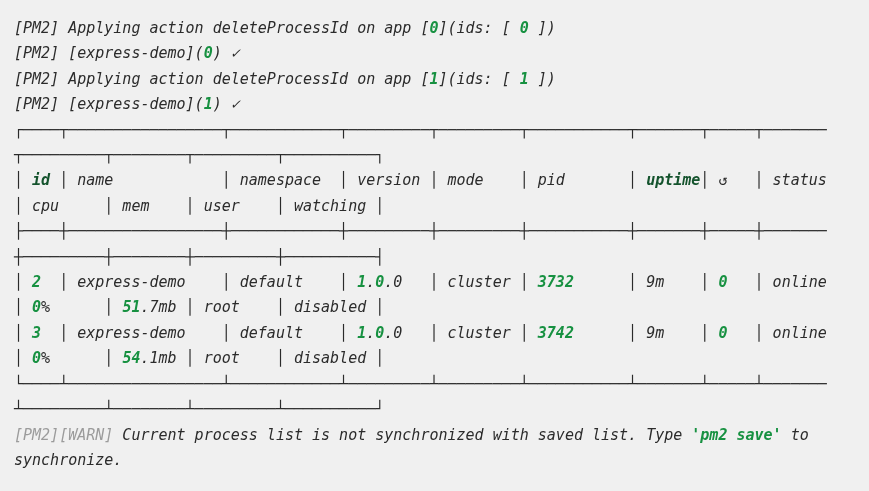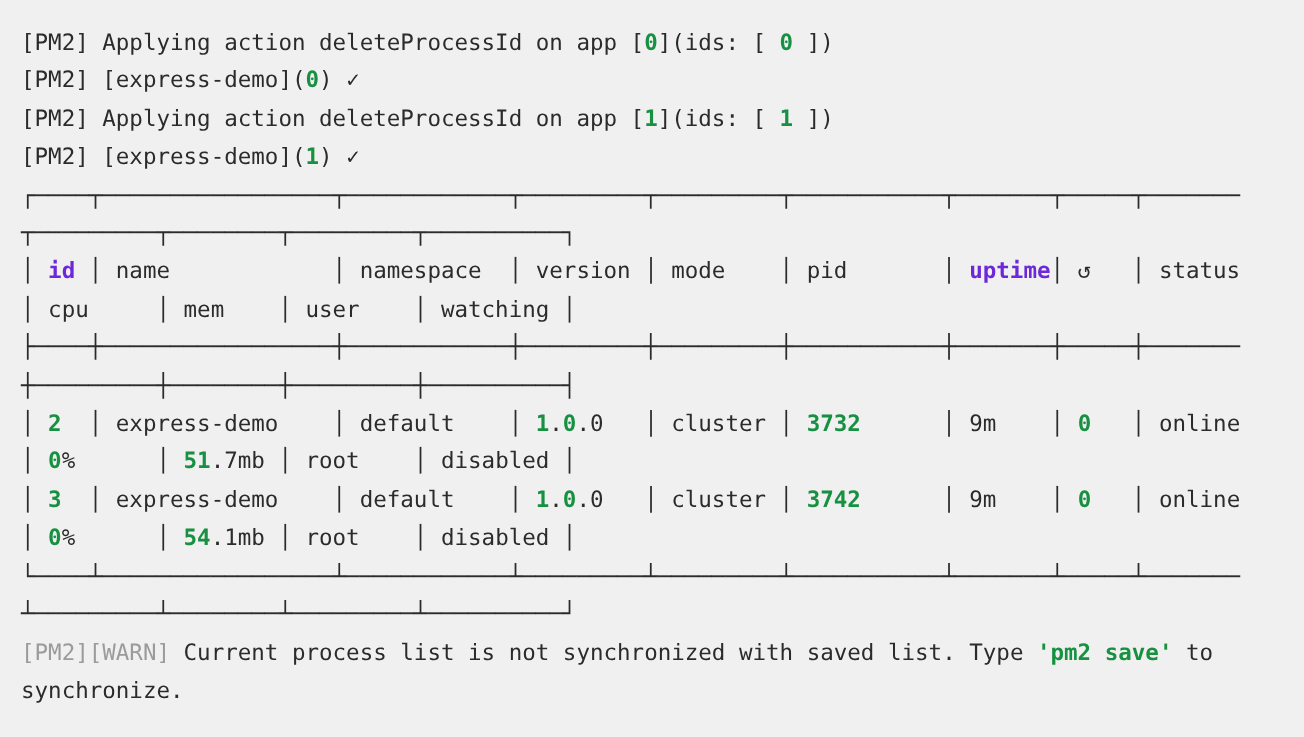--- a/index.html
+++ b/index.html
@@ -6,32 +6,33 @@
   body {
     background: #f0f0f0;
     font-family: "DejaVu Sans Mono", "Liberation Mono", monospace;
   }
   .screen {
     position: relative;
     width: 869px;
     height: 491px;
     background: #f0f0f0;
     overflow: hidden;
+    font-style: italic;
   }
   .term {
     padding: 16px 0 0 14px;
     font-size: 15px;
     line-height: 25.4px;
     color: #2b2b2b;
     white-space: pre;
   }
   .line { white-space: pre; }
   .d { color: #2b2b2b; }
   .g { color: #179141; font-weight: bold; }
-  .r { color: #6d28d9; font-weight: bold; }
+  .r { color: #14532d; font-weight: bold; }
   .w { color: #9b9b9b; text-align: right; }
 </style>
 </head>
 <body>
 
 <div class="screen">
   <div class="term"><div class="line"><span class="d">[PM2] Applying action deleteProcessId on app [</span><span class="g">0</span><span class="d">](ids: [ </span><span class="g">0</span><span class="d"> ])</span></div><div class="line"><span class="d">[PM2] [express-demo](</span><span class="g">0</span><span class="d">) </span><span class="d">✓</span></div><div class="line"><span class="d">[PM2] Applying action deleteProcessId on app [</span><span class="g">1</span><span class="d">](ids: [ </span><span class="g">1</span><span class="d"> ])</span></div><div class="line"><span class="d">[PM2] [express-demo](</span><span class="g">1</span><span class="d">) </span><span class="d">✓</span></div><div class="line"><span class="d">┌────┬─────────────────┬────────────┬─────────┬─────────┬───────────┬───────┬─────┬───────</span></div><div class="line"><span class="d">┬─────────┬────────┬─────────┬──────────┐</span></div><div class="line"><span class="d">│ </span><span class="r">id</span><span class="d"> │ name            │ namespace  │ version │ mode    │ pid       │ </span><span class="r">uptime</span><span class="d">│ </span><span class="d">↺</span><span class="d">   │ status</span></div><div class="line"><span class="d">│ cpu     │ mem    │ user    │ watching │</span></div><div class="line"><span class="d">├────┼─────────────────┼────────────┼─────────┼─────────┼───────────┼───────┼─────┼───────</span></div><div class="line"><span class="d">┼─────────┼────────┼─────────┼──────────┤</span></div><div class="line"><span class="d">│ </span><span class="g">2</span><span class="d">  │ express-demo    │ default    │ </span><span class="g">1</span><span class="d">.</span><span class="g">0</span><span class="d">.0</span><span class="d">   │ cluster │ </span><span class="g">3732</span><span class="d">      │ 9m    │ </span><span class="g">0</span><span class="d">   │ online</span></div><div class="line"><span class="d">│ </span><span class="g">0</span><span class="d">%      │ </span><span class="g">51</span><span class="d">.7mb │ root    │ disabled │</span></div><div class="line"><span class="d">│ </span><span class="g">3</span><span class="d">  │ express-demo    │ default    │ </span><span class="g">1</span><span class="d">.</span><span class="g">0</span><span class="d">.0</span><span class="d">   │ cluster │ </span><span class="g">3742</span><span class="d">      │ 9m    │ </span><span class="g">0</span><span class="d">   │ online</span></div><div class="line"><span class="d">│ </span><span class="g">0</span><span class="d">%      │ </span><span class="g">54</span><span class="d">.1mb │ root    │ disabled │</span></div><div class="line"><span class="d">└────┴─────────────────┴────────────┴─────────┴─────────┴───────────┴───────┴─────┴───────</span></div><div class="line"><span class="d">┴─────────┴────────┴─────────┴──────────┘</span></div><div class="line"><span class="w">[PM2][WARN]</span><span class="d"> Current process list is not synchronized with saved list. Type </span><span class="g">'pm2 save'</span><span class="d"> to</span></div><div class="line"><span class="d">synchronize.</span></div></div>
 </div>
 
 </body></html>

